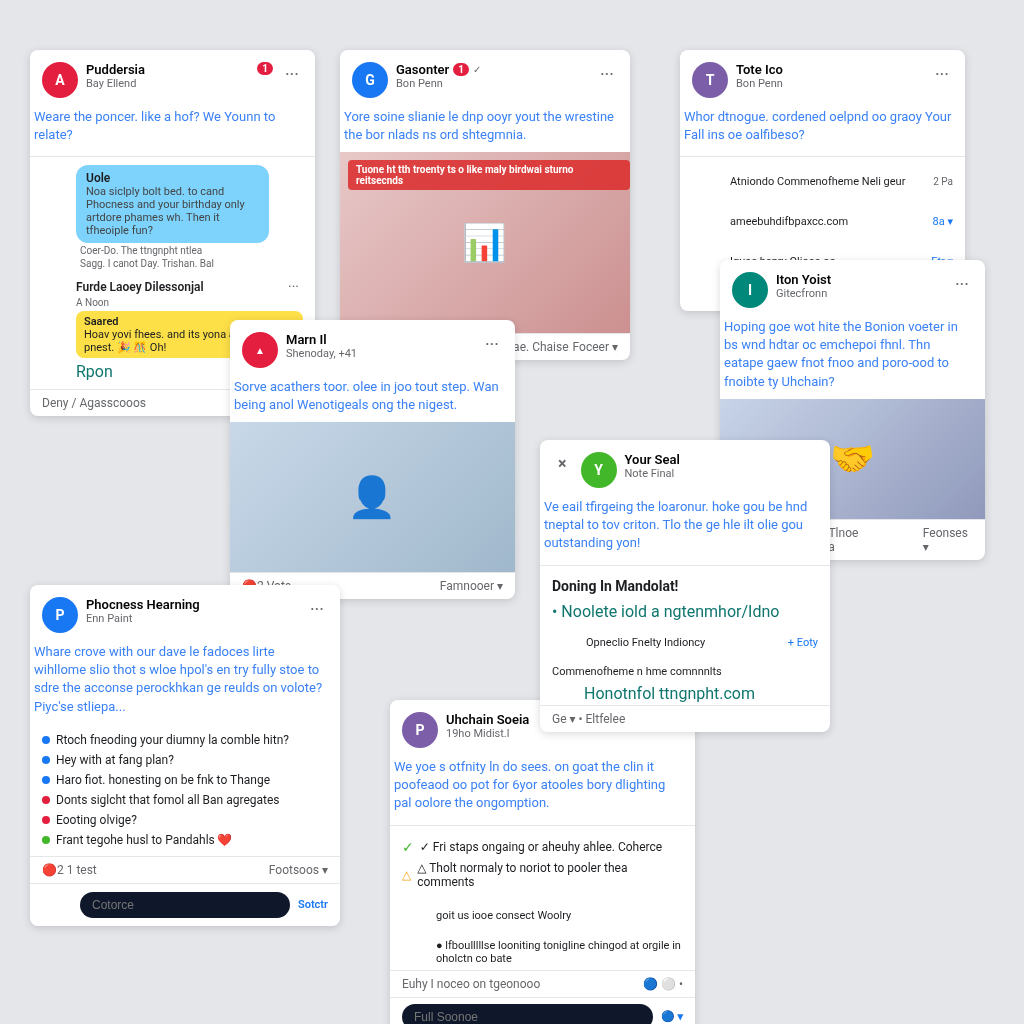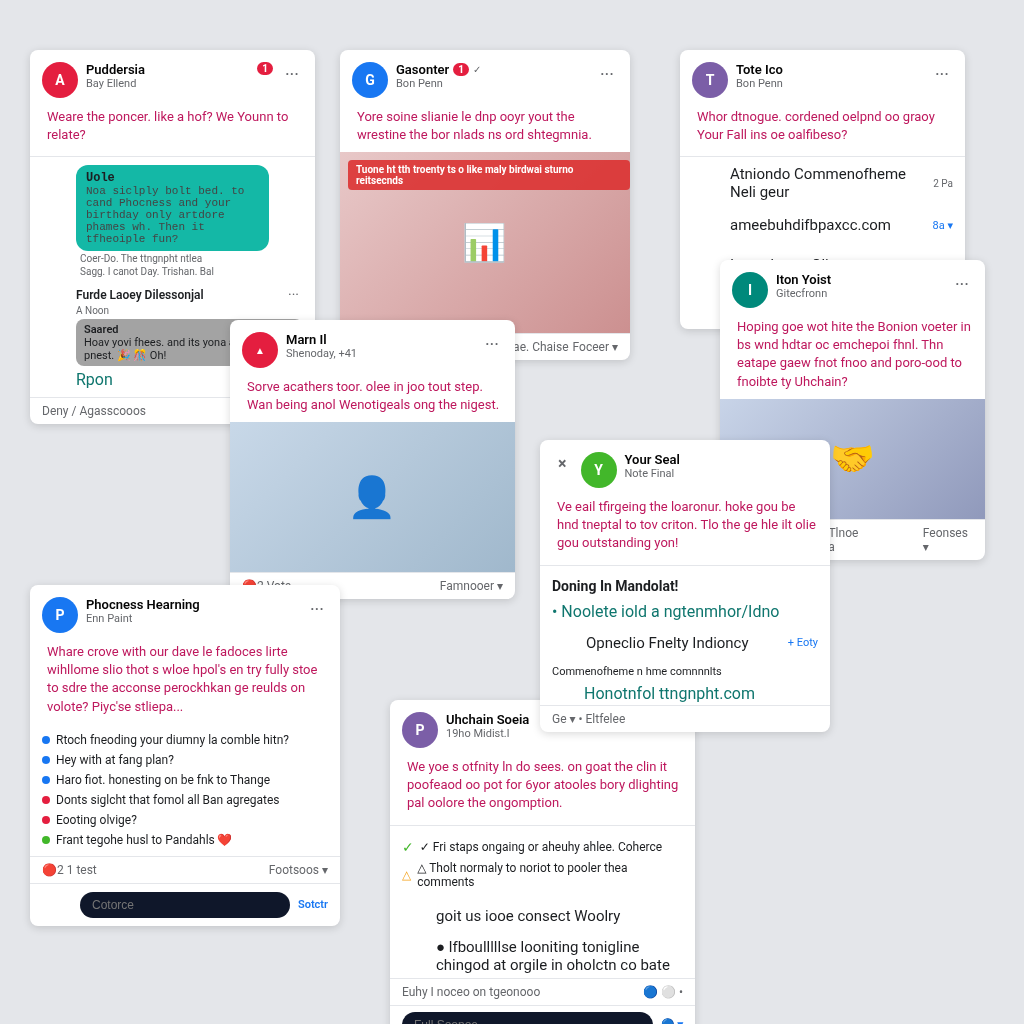--- a/index.html
+++ b/index.html
@@ -52,24 +52,24 @@
       padding: 2px 4px;
     }
     .card-close {
       color: #65676b;
       font-size: 16px;
       cursor: pointer;
       padding: 2px 6px;
       font-weight: bold;
     }
     .card-body {
-      padding: 4px 12px 8px 17px;
+      padding: 4px 12px 8px 4px;
       font-size: 13px;
       line-height: 1.4;
-      color: #be185d;
+      color: #3b82f6;
     }
     .card-image-placeholder {
       width: 100%;
       background: #c8cdd4;
       display: flex;
       align-items: center;
       justify-content: center;
       color: #65676b;
       font-size: 11px;
       position: relative;
@@ -118,26 +118,25 @@
       border-radius: 50%;
       flex-shrink: 0;
       display: flex;
       align-items: center;
       justify-content: center;
       font-size: 11px;
       font-weight: bold;
       color: #fff;
     }
     .sub-comment-bubble {
-      background: #14b8a6;
+      background: #7dd3fc;
       border-radius: 12px;
       padding: 6px 10px;
       font-size: 12px;
       max-width: 85%;
-      font-family: Liberation Mono, monospace;
     }
     .sub-comment-name { font-weight: 600; font-size: 12px; }
     .sub-comment-text { font-size: 11px; color: #444; }
     .action-list { padding: 6px 12px; }
     .action-item {
       display: flex;
       align-items: center;
       gap: 6px;
       padding: 3px 0;
       font-size: 12px;
@@ -164,21 +163,21 @@
       height: 32px;
       border-radius: 50%;
       flex-shrink: 0;
       display: flex;
       align-items: center;
       justify-content: center;
       font-size: 11px;
       font-weight: bold;
       color: #fff;
     }
-    .notify-text { flex: 1; font-size: 15px; color: #1c1e21; }
+    .notify-text { flex: 1; font-size: 11px; color: #1c1e21; }
     .notify-time { font-size: 10px; color: #65676b; }
     .notify-action {
       font-size: 11px;
       color: #1877f2;
       cursor: pointer;
     }
     .section-title {
       font-weight: 700;
       font-size: 14px;
       padding: 8px 12px 4px 12px;
@@ -259,21 +258,21 @@
     </div>
   </div>
   <div class="sub-comment">
     <div class="sub-avatar orange">F</div>
     <div style="flex:1;">
       <div style="display:flex; align-items:center; gap:6px; justify-content:space-between;">
         <div class="sub-comment-name">Furde Laoey Dilessonjal</div>
         <div class="card-menu" style="font-size:14px;">···</div>
       </div>
       <div style="font-size:10px; color:#65676b;">A Noon</div>
-      <div style="font-size:11px; background:#a3a3a3; border-radius:8px; padding:4px 8px; margin-top:3px;">
+      <div style="font-size:11px; background:#fde047; border-radius:8px; padding:4px 8px; margin-top:3px;">
         <div style="font-weight:600; font-size:11px;">Saared</div>
         <div>Hoav yovi fhees. and its yona amting pnest. 🎉 🎊 Oh!</div>
       </div>
       <div style="display:flex; gap:8px; padding:4px 0;">
         <span class="link-text">Rpon</span>
       </div>
     </div>
   </div>
   <div class="card-footer">
     <span>Deny / Agasscooos</span>

